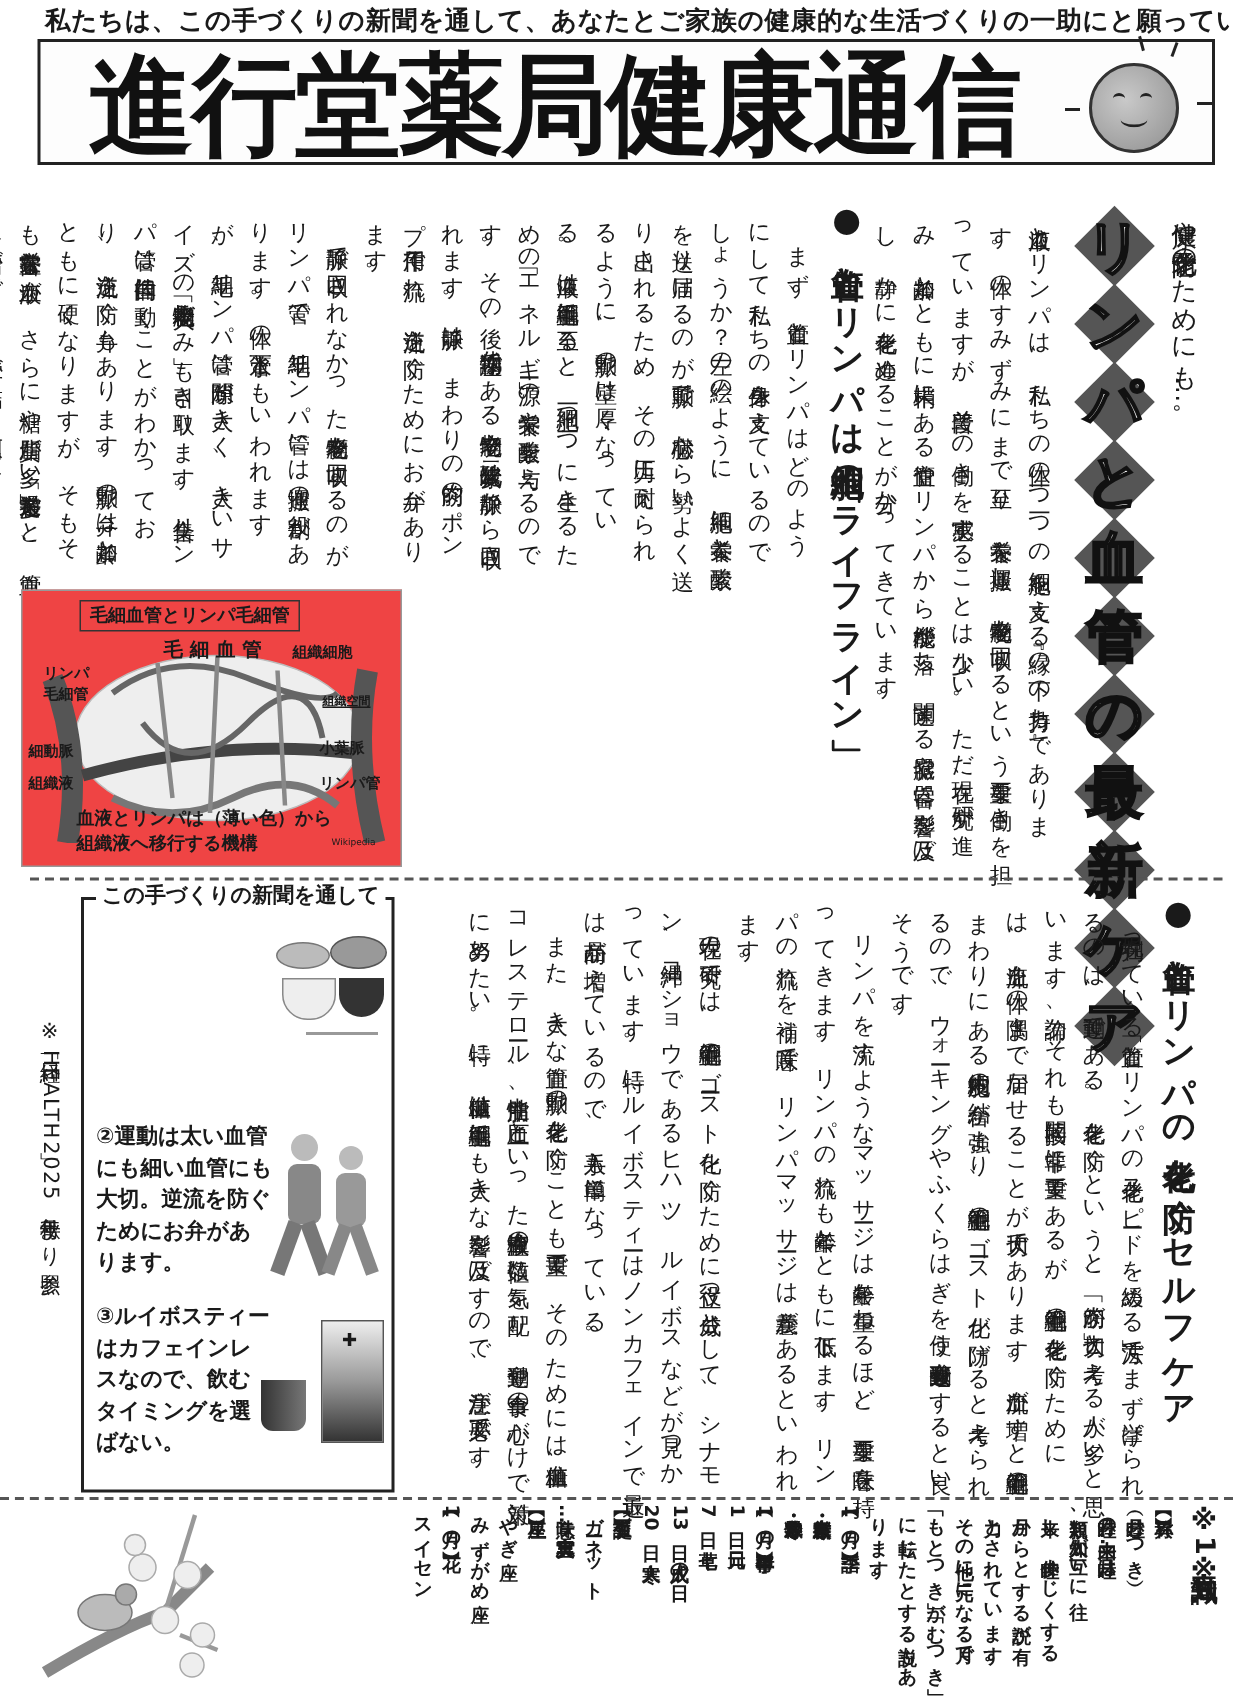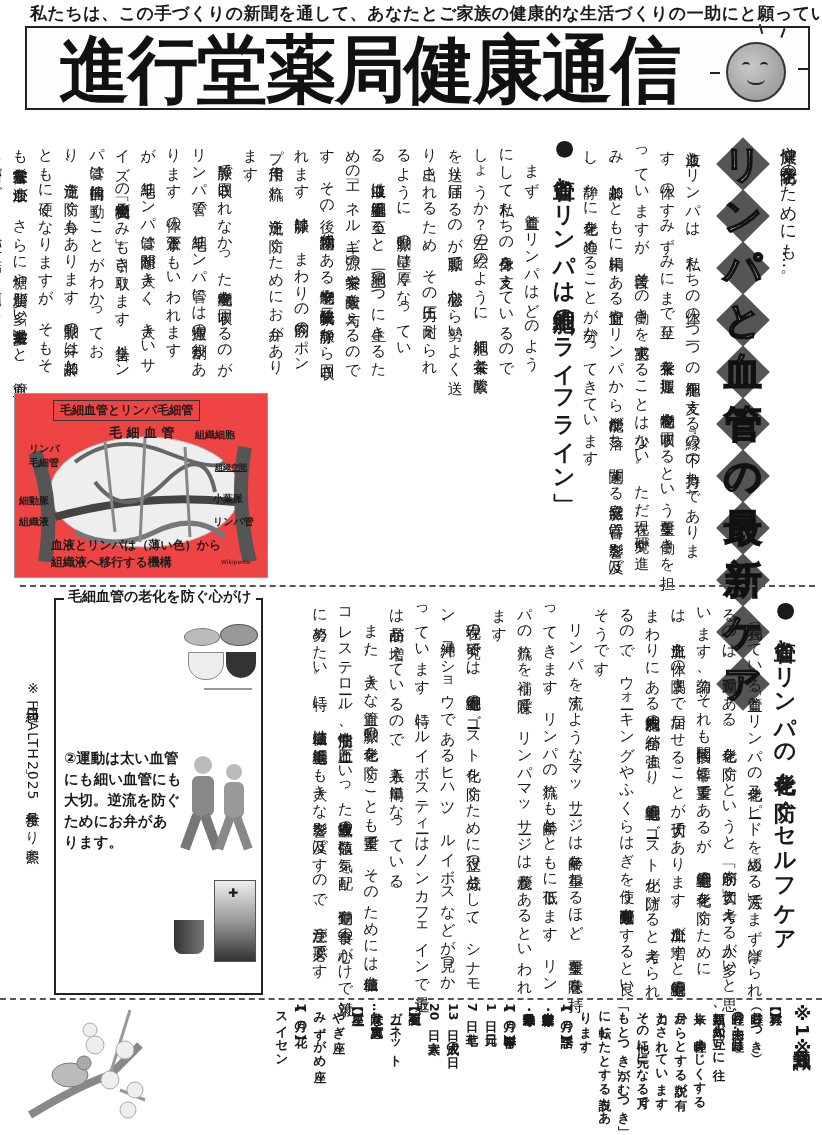--- a/index.html
+++ b/index.html
@@ -124,22 +124,23 @@
 
 <div class="abs vcol h-bullet" style="left:770px;top:597px;height:400px;">●血管とリンパの老化を防ぐセルフケア</div>
 <div class="abs vcol body-text" style="left:282px;top:598px;height:395px;width:485px;">
   <p style="margin:0;text-indent:1em;">現在判っている「血管とリンパの老化スピードを緩める方法」でまず挙げられるのは、運動である。老化を防ぐというと、「筋肉が大切」と考える人が多いと思います。勿論、それも間接的に非常に重要であるが、毛細血管の老化を防ぐためには、血流を体の隅々まで届かせることが大切であります。血流が増すと毛細血管のまわりにある内皮細胞の結合が強まり、毛細血管のゴースト化が防げると考えられるので、ウォーキングやふくらはぎを使う有酸素運動をすると良いそうです。</p>
   <p style="margin:0;text-indent:1em;">リンパを流すようなマッサージは年齢を重ねるほど、重要な意味を持ってきます。リンパの流れも年齢とともに低下します。リンパの流れを補う意味で、リンパマッサージは意義があるといわれます。</p>
   <p style="margin:0;text-indent:1em;">現在の研究では、毛細血管のゴースト化を防ぐために役立つ成分として、シナモン、沖縄コショウであるヒハツ、ルイボスなどが見つかっています。特にルイボスティーはノンカフェインで最近は商品が増えているので、入手も簡単になっている。</p>
   <p style="margin:0;text-indent:1em;">また、大きな血管、動脈の老化を防ぐことも重要で、そのためには血糖値、コレステロール、中性脂肪、血圧といった血液検査の数値に気を配り、運動や食事の心がけで対策に努めたい。特に、血糖値は毛細血管にも大きな影響を及ぼすので、注意が必要です。</p>
 </div>
 
 <div class="abs tipsbox">
-  <div class="tips-title">毛細血管の老化を防ぐ心がけ</div>
+  <div class="tips-title">この手づくりの新聞を通して</div>
   <div class="tip" style="top:148px;">②運動は太い血管にも細い血管にも大切。逆流を防ぐためにお弁があります。</div>
+  <div class="tip" style="top:268px;">③ルイボスティーはカフェインレスなので、飲むタイミングを選ばない。</div>
 
   <div style="position:absolute;left:128px;top:22px;width:72px;height:80px;">
     <div style="position:absolute;left:0;top:6px;width:34px;height:16px;border-radius:50%;background:#bbb;border:1px solid #777;"></div>
     <div style="position:absolute;left:36px;top:2px;width:36px;height:20px;border-radius:50%;background:#999;border:1px solid #555;"></div>
     <div style="position:absolute;left:4px;top:30px;width:34px;height:26px;border-radius:0 0 17px 17px;background:#eee;border:1px solid #888;"></div>
     <div style="position:absolute;left:42px;top:30px;width:30px;height:26px;border-radius:0 0 15px 15px;background:#333;"></div>
     <div style="position:absolute;left:20px;top:66px;width:48px;height:2px;background:#999;"></div>
   </div>
 
   <div style="position:absolute;left:118px;top:150px;width:84px;height:110px;">

